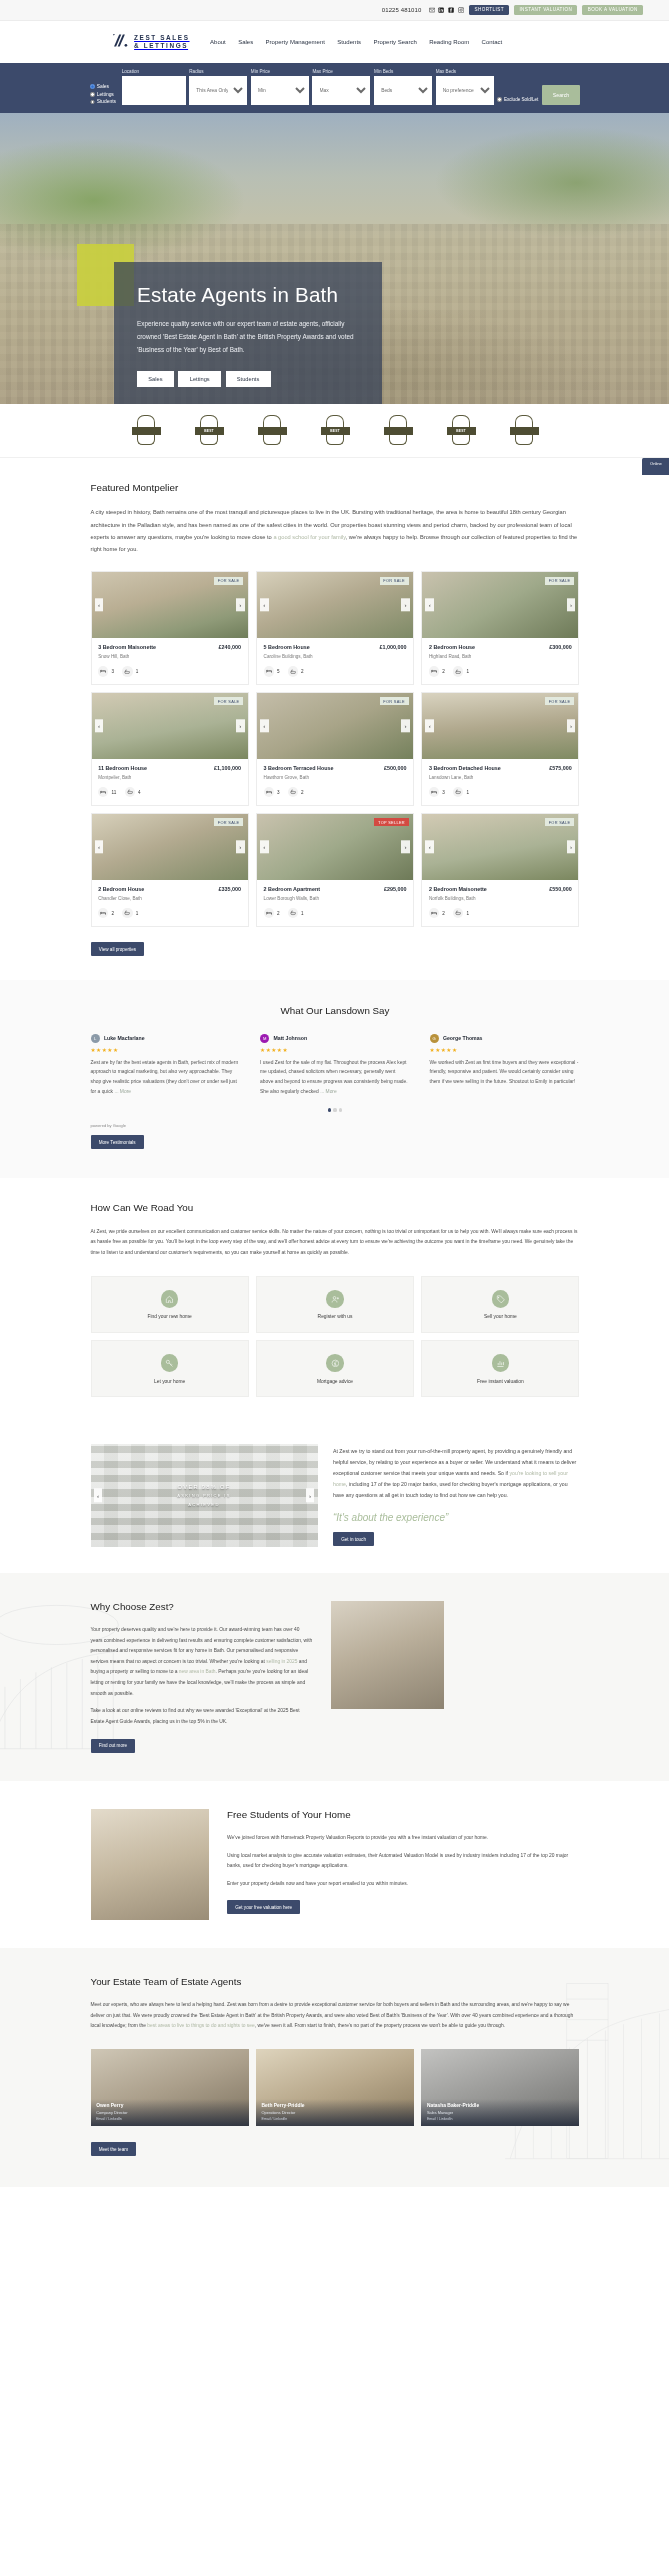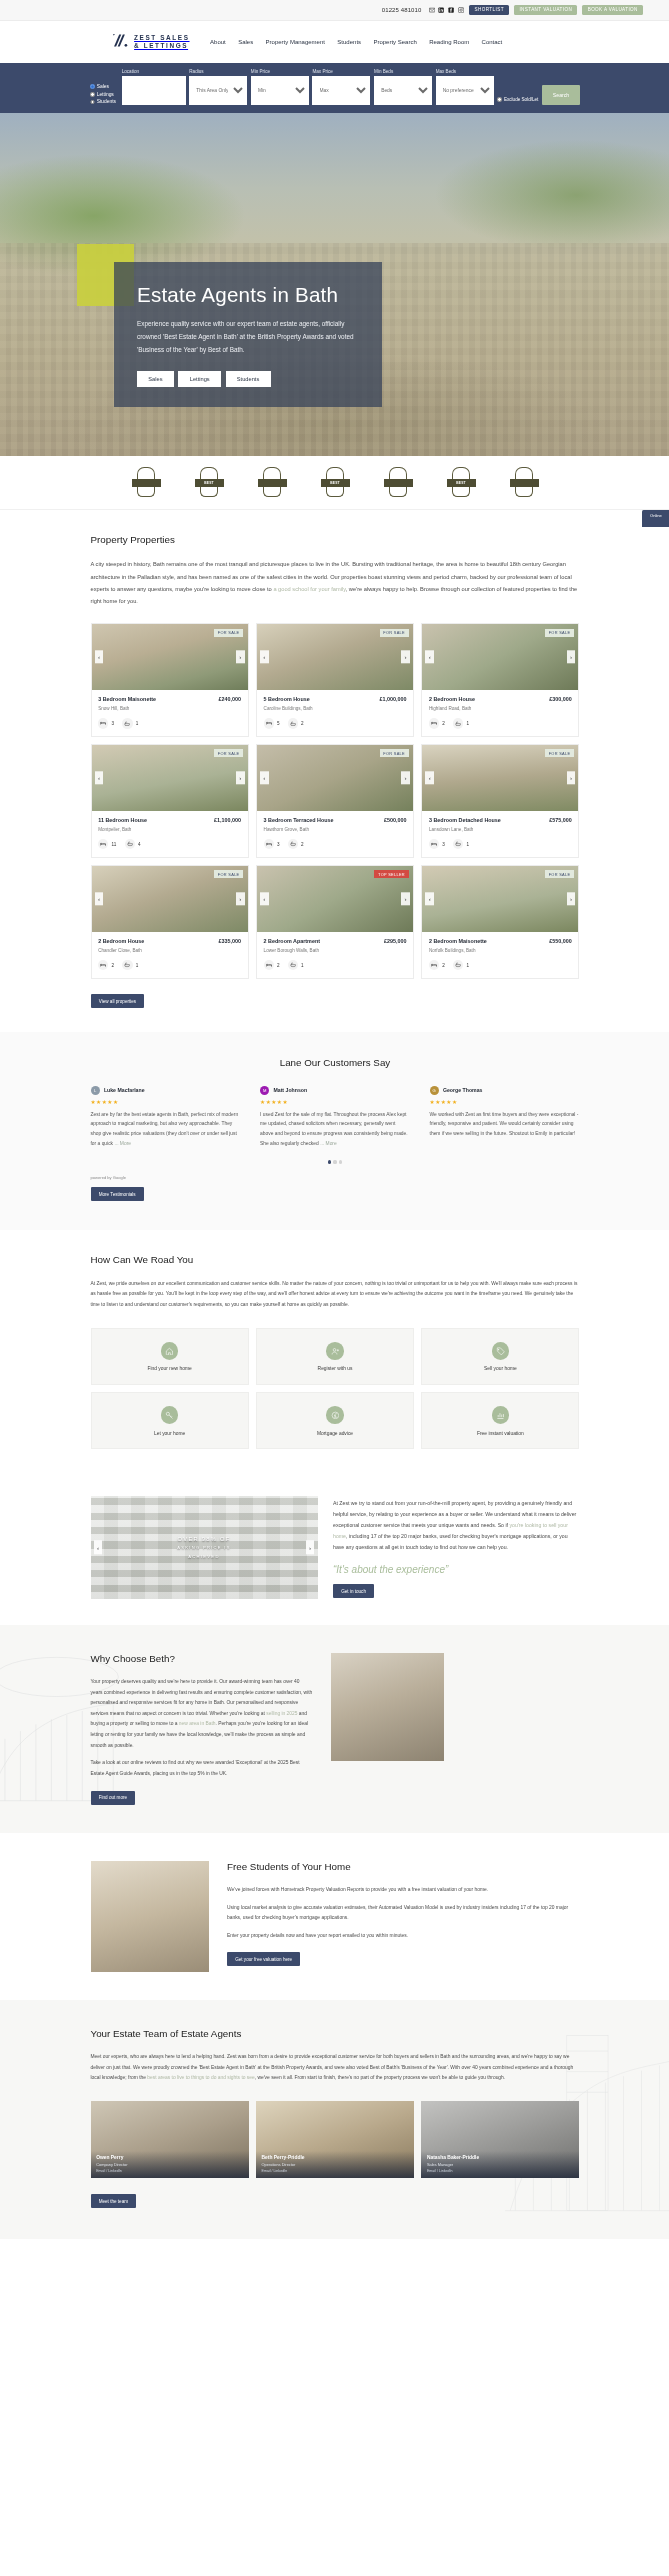--- a/index.html
+++ b/index.html
@@ -73,21 +73,21 @@
   .excl { display: flex; align-items: center; gap: 2.1px; font-size: 4.6px;
     color: #fff; padding-bottom: 3.1px; }
   .excl input { width: 4.6px; height: 4.6px; margin: 0; }
   .btn-search {
     background: #a9bd9b; color: #fff; border: none; width: 38px; height: 20.6px;
     font-size: 5.2px; cursor: pointer; margin-bottom: 0; border-radius: 1px;
   }
 
   
   .hero {
-    height: 343px; position: relative; overflow: hidden;
+    height: 291px; position: relative; overflow: hidden;
     background:
       linear-gradient(180deg,#8fa0b4 0%, #a6b5c2 18%, #c3c8bd 40%, #b9b49a 62%, #b0a889 100%);
   }
   .hero-photo {
     position: absolute; inset: 0;
     background:
       radial-gradient(ellipse 216px 88px at 14% 30%, rgba(126,160,90,.85), transparent 70%),
       radial-gradient(ellipse 196px 77px at 86% 24%, rgba(120,150,86,.7), transparent 72%),
       radial-gradient(ellipse 361px 103px at 50% 92%, rgba(150,140,110,.8), transparent 75%),
       linear-gradient(180deg,#9fb0c0 0%, #b8bfb4 22%, #c6c2a6 44%, #bdb496 70%, #ada187 100%);
@@ -440,21 +440,21 @@
   <div class="badge">
       <div class="b-top"></div>
       <div class="b-bar"></div>
       <div class="b-bot"></div>
     </div>
 </div>
 
 <div class="sec" style="position:relative">
   <div class="chat-tab">Online</div>
   <div class="wrap">
-    <h2 class="sec-title">Property Properties</h2>
+    <h2 class="sec-title">Featured Montpelier</h2>
     <p class="sec-para">
       <span>A city steeped in history, Bath remains one of the most tranquil and picturesque places to live in the UK. Bursting with traditional heritage, the area is home to beautiful 18th century Georgian architecture in the Palladian style, and has been named as one of the safest cities in the world. Our properties boast stunning views and period charm, backed by our professional team of local experts to answer any questions, maybe you're looking to move close to </span><a href="#">a good school for your family</a><span>, we're always happy to help. Browse through our collection of featured properties to find the right home for you.</span>
     </p>
 
     <div class="prop-grid">
 
       <div class="prop-card">
         <div class="prop-img">
             <div class="ph"></div>
           <span class="tag">FOR SALE</span>
@@ -778,21 +778,21 @@
         </div>
       </div>
     </div>
 
     <button class="btn-primary">View all properties</button>
   </div>
 </div>
 
 <div class="tsec">
   <div class="wrap">
-    <h2 class="sec-title" style="text-align:center">Lane Our Customers Say</h2>
+    <h2 class="sec-title" style="text-align:center">What Our Lansdown Say</h2>
     <div class="t-grid">
       <div>
         <div class="t-head">
             <span class="t-av" style="background:#8b9aa8">L</span>
             <span class="t-name">Luke Macfarlane</span>
           </div>
         <div class="stars">★★★★★</div>
         <div class="t-text"><span>Zest are by far the best estate agents in Bath, perfect mix of modern approach to magical marketing, but also very approachable. They shop give realistic price valuations (they don't over or under sell just for a quick </span><span class="t-more">... More</span></div>
       </div>
       <div>
@@ -909,21 +909,21 @@
   <svg class="why-line" viewBox="0 0 300 320">
     <g fill="none" stroke="#5a6270" stroke-width="1">
       <path d="M20 300 C60 160 160 120 280 110"></path>
       <path d="M20 300 L20 200 M50 300 L50 180 M80 300 L80 165 M110 300 L110 152 M140 300 L140 142 M170 300 L170 134 M200 300 L200 126 M230 300 L230 120 M260 300 L260 114"></path>
       <path d="M0 300 L300 300"></path>
       <ellipse cx="150" cy="60" rx="120" ry="38"></ellipse>
     </g>
   </svg>
   <div class="wrap why-row">
     <div class="why-col">
-      <h2 class="sec-title">Why Choose Beth?</h2>
+      <h2 class="sec-title">Why Choose Zest?</h2>
       <p>
         <span>Your property deserves quality and we're here to provide it. Our award-winning team has over 40 years combined experience in delivering fast results and ensuring complete customer satisfaction, with personalised and responsive services fit for any home in Bath. Our personalised and responsive services means that no aspect or concern is too trivial. Whether you're looking at </span><a href="#" style="color:#aeb8a4;text-decoration:none">selling in 2025</a><span> and buying a property or selling to move to a </span><a href="#" style="color:#aeb8a4;text-decoration:none">new area in Bath</a><span>. Perhaps you're you're looking for an ideal letting or renting for your family we have the local knowledge, we'll make the process as simple and smooth as possible.</span>
       </p>
       <p>Take a look at our online reviews to find out why we were awarded 'Exceptional' at the 2025 Best Estate Agent Guide Awards, placing us in the top 5% in the UK.</p>
       <button class="btn-primary" style="margin-top:11.3px">Find out more</button>
     </div>
     <div class="why-img big"></div>
   </div>
 </div>
 

